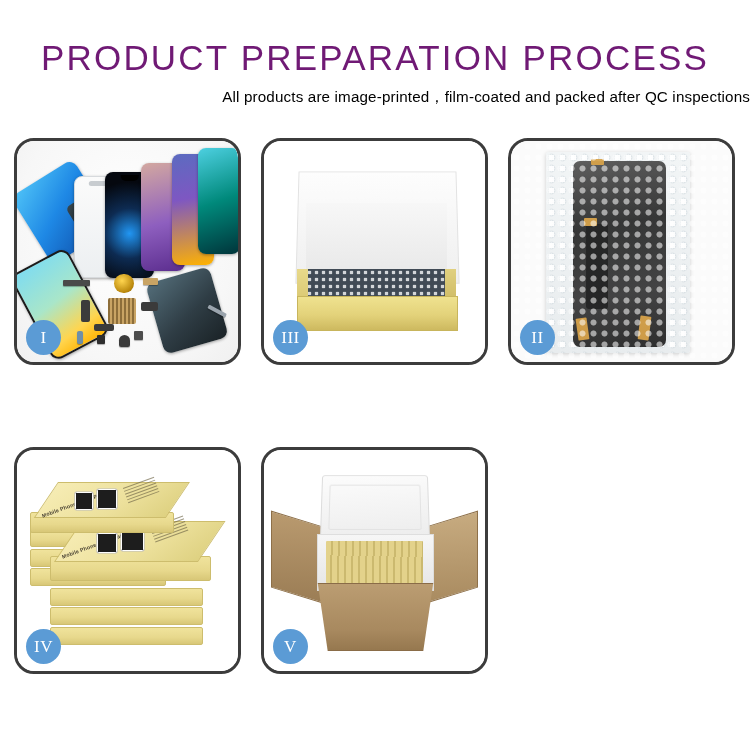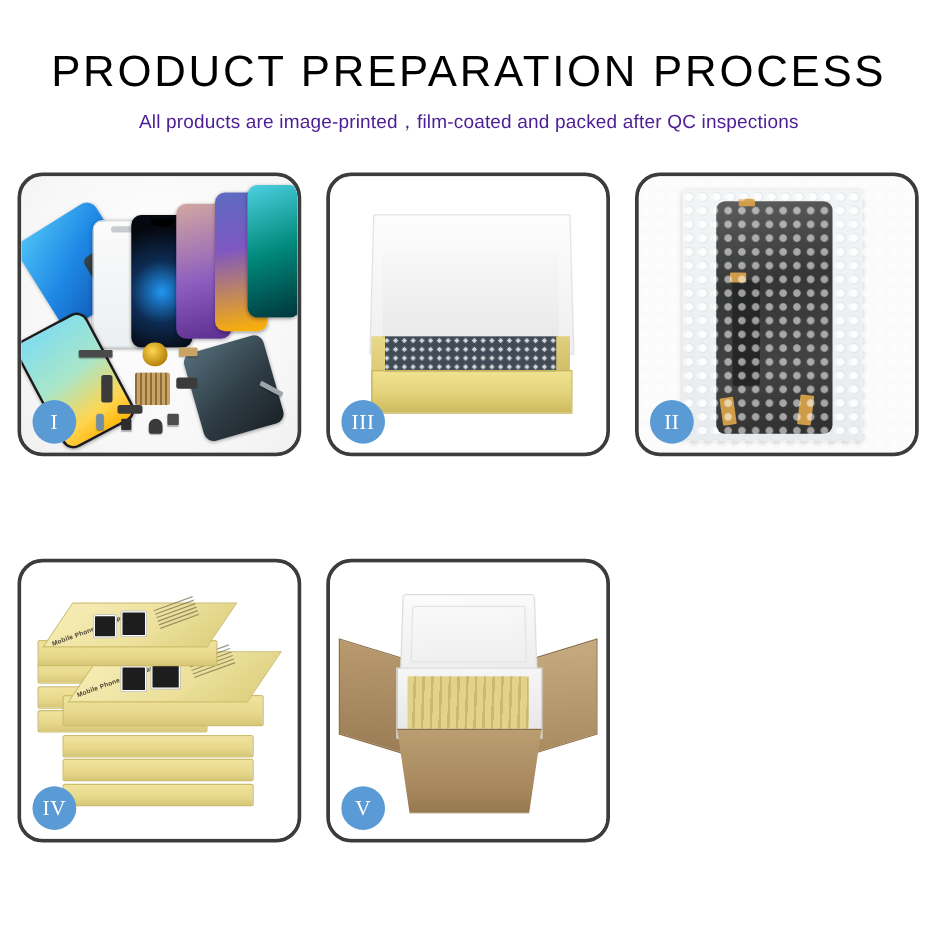--- a/index.html
+++ b/index.html
@@ -27,32 +27,33 @@
     top: 38px;
     left: 0;
     width: 750px;
     text-align: center;
   }
   .title {
     font-family: "Liberation Sans", sans-serif;
     font-size: 35px;
     font-weight: 400;
     letter-spacing: 2.2px;
-    color: #000000;
+    color: #701a75;
     line-height: 40px;
     white-space: nowrap;
   }
   .subtitle {
     margin-top: 9px;
     font-family: "Liberation Sans", sans-serif;
     font-size: 15.2px;
     font-weight: 400;
-    color: #4c1d95;
+    color: #000000;
     letter-spacing: 0.15px;
     white-space: nowrap;
+    text-align: right;
   }
 
   
   .grid {
     position: absolute;
     top: 138px;
     left: 14px;
     width: 722px;
     display: grid;
     grid-template-columns: repeat(3, 227px);

